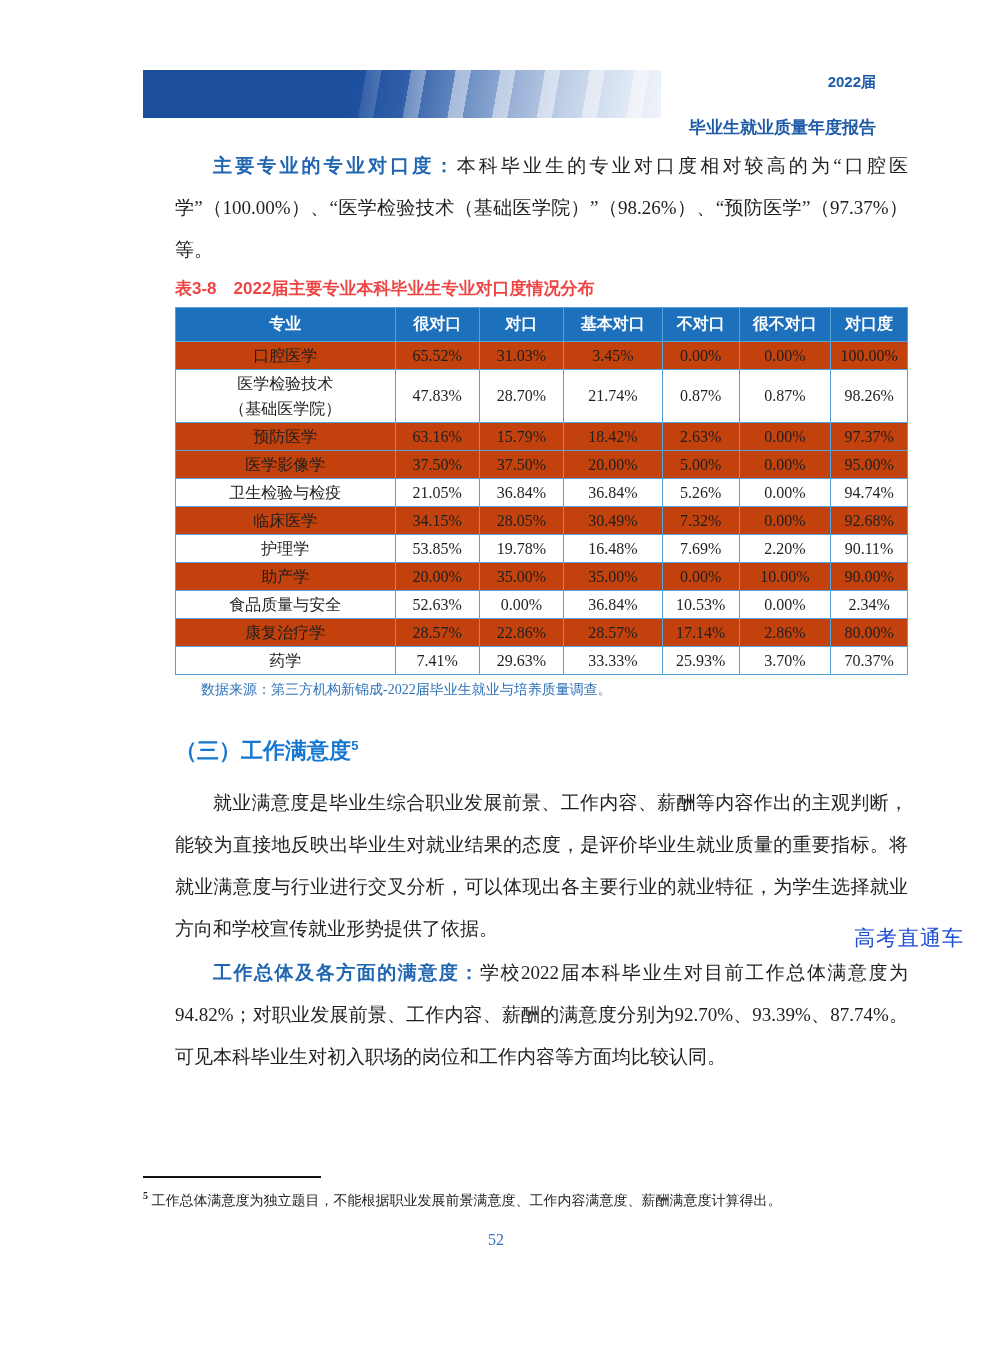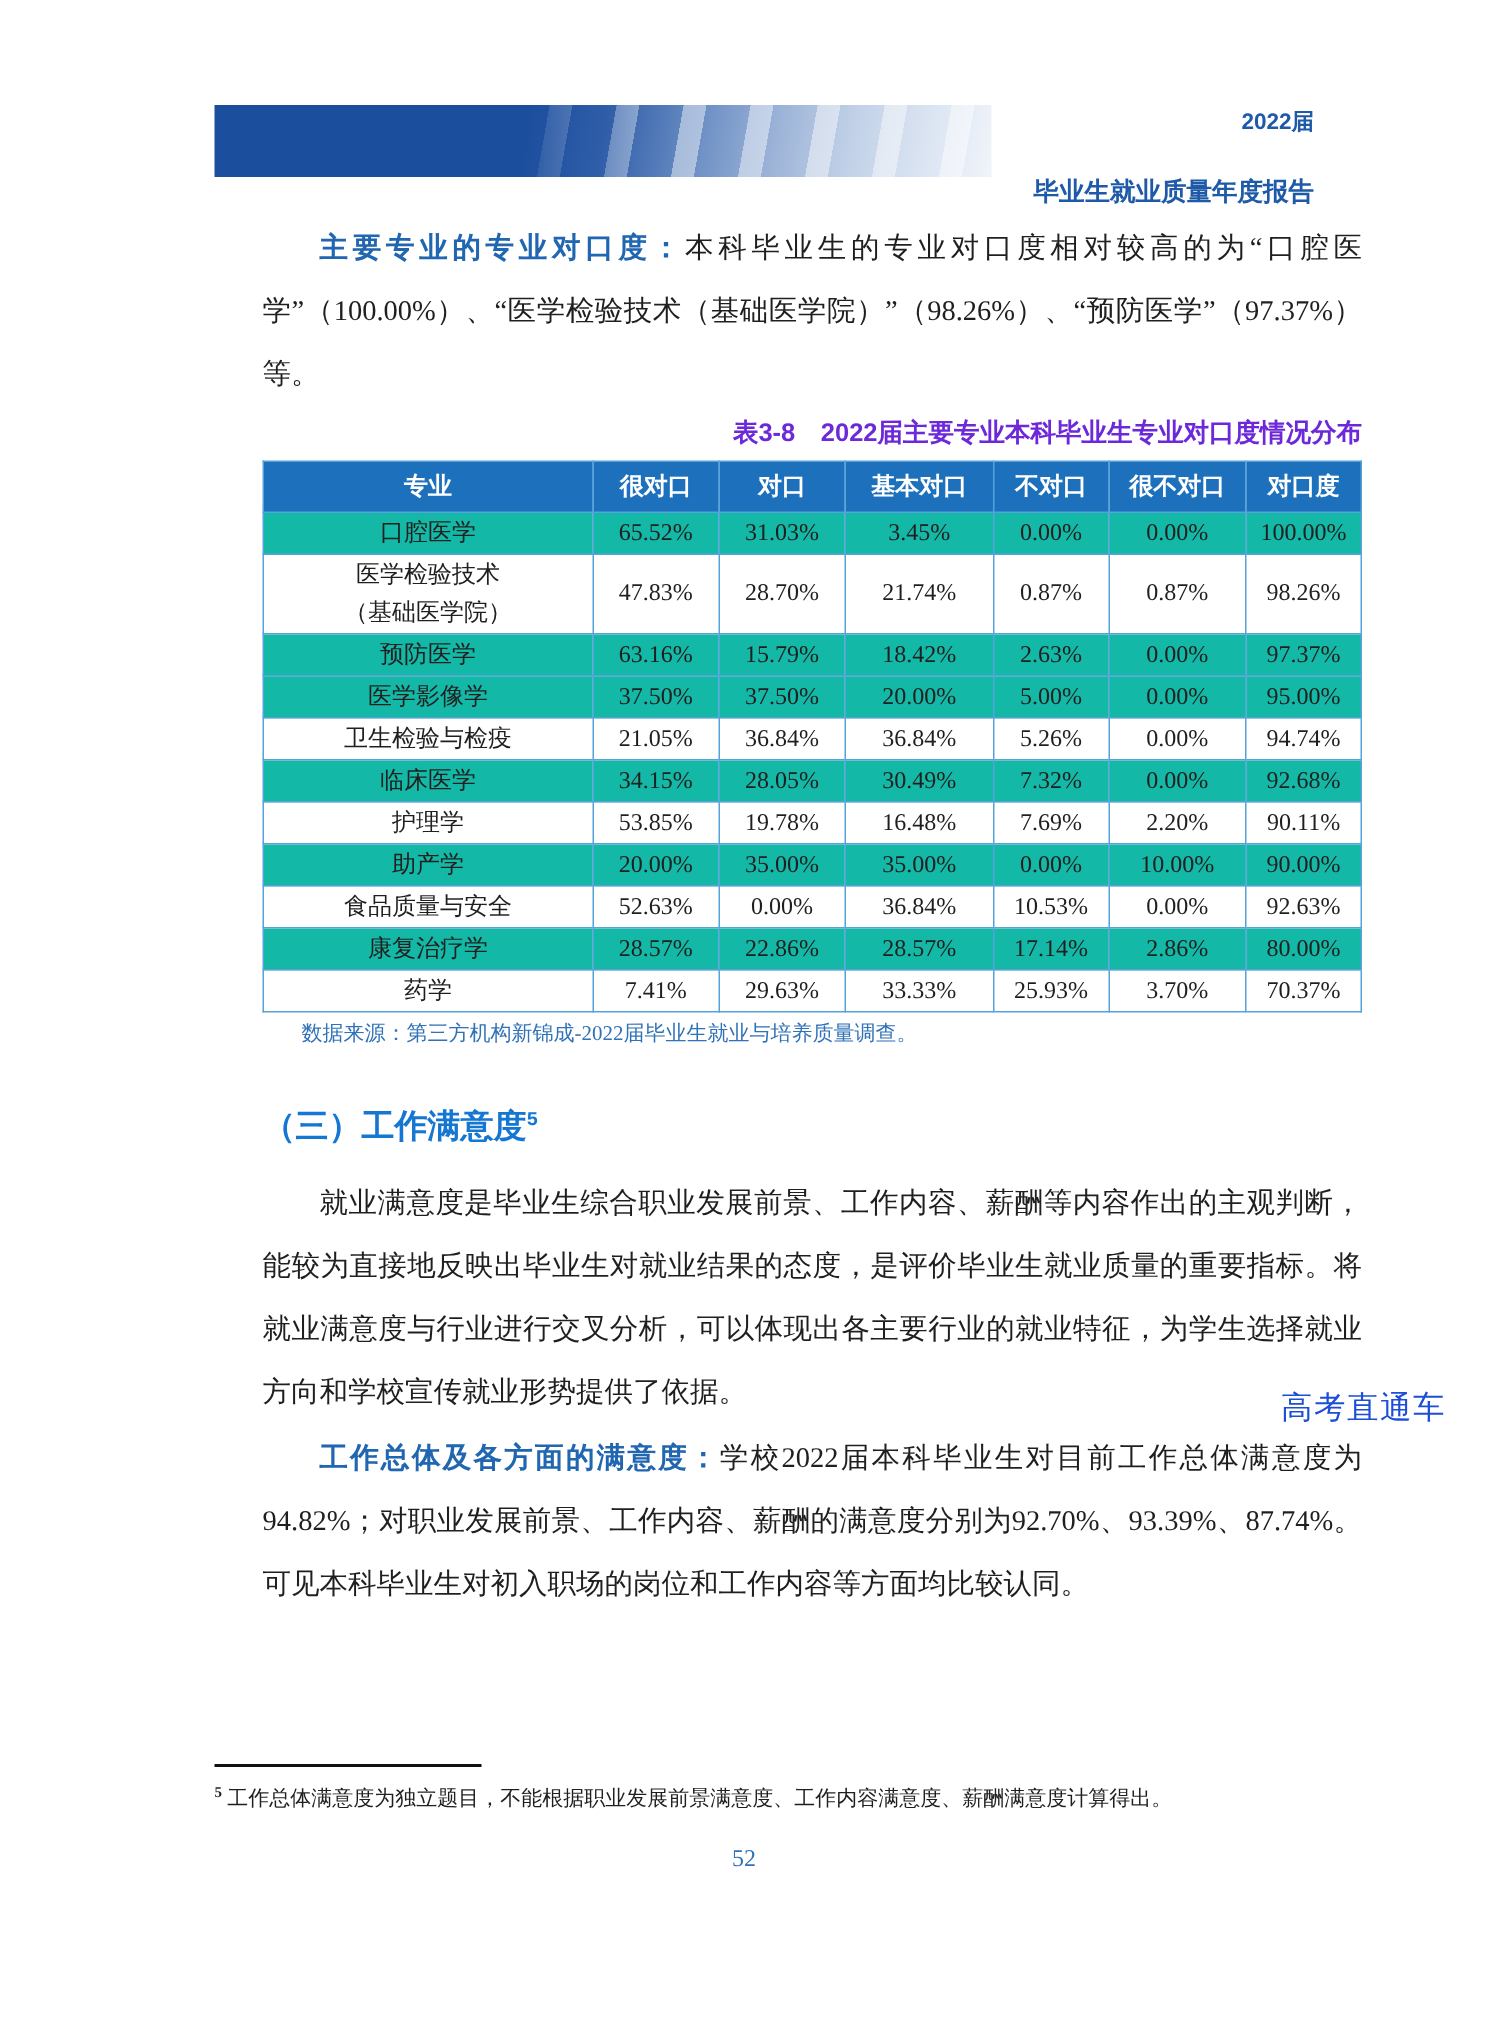--- a/index.html
+++ b/index.html
@@ -32,37 +32,37 @@
   
   .content { position:absolute; top:117px; left:143px; width:733px;margin-left:32px; }
 
   .body-para {
     font-size:19px; line-height:42px; text-align:justify; text-indent:2em; color:#1f1f1f;
   }
   .para-intro { margin-top:28px; }
   .lead-blue { color:#2166b0; font-weight:bold; font-family:"Liberation Sans", sans-serif; }
 
   .table-title {
-    margin-top:6px; text-align:right; color:#6d28d9; font-weight:bold;
+    margin-top:6px; text-align:left; color:#ef4444; font-weight:bold;
     font-family:"Liberation Sans", sans-serif; font-size:17px; line-height:24px;
   }
 
   
   table.dist {
     margin-top:6px; width:733px; border-collapse:collapse; table-layout:fixed;
   }
   table.dist th, table.dist td {
     border:1px solid #54a3da; text-align:center; vertical-align:middle; padding:1px 2px;
   }
   table.dist th {
     background:#1d70bc; color:#ffffff; font-family:"Liberation Sans", sans-serif;
     font-weight:bold; font-size:16px; height:34px;
   }
   table.dist td { font-size:16px; height:27px; background:#ffffff; }
-  table.dist tr.alt td { background:#14b8a6; }
+  table.dist tr.alt td { background:#c2410c; }
   table.dist td.col-major { white-space:pre-line; line-height:25px; }
 
   .source-note {
     margin-top:5px; padding-left:26px; color:#3072b7; font-size:14px; line-height:20px;
   }
 
   .section-heading {
     margin-top:32px; color:#1577d2; font-family:Liberation Mono, monospace;
     font-weight:bold; font-size:22px; line-height:30px;
   }
@@ -201,21 +201,21 @@
             <td>10.00%</td>
             <td>90.00%</td>
           </tr>
           <tr>
             <td class="col-major">食品质量与安全</td>
             <td>52.63%</td>
             <td>0.00%</td>
             <td>36.84%</td>
             <td>10.53%</td>
             <td>0.00%</td>
-            <td>92.63%</td>
+            <td>2.34%</td>
           </tr>
           <tr class="alt">
             <td class="col-major">康复治疗学</td>
             <td>28.57%</td>
             <td>22.86%</td>
             <td>28.57%</td>
             <td>17.14%</td>
             <td>2.86%</td>
             <td>80.00%</td>
           </tr>

